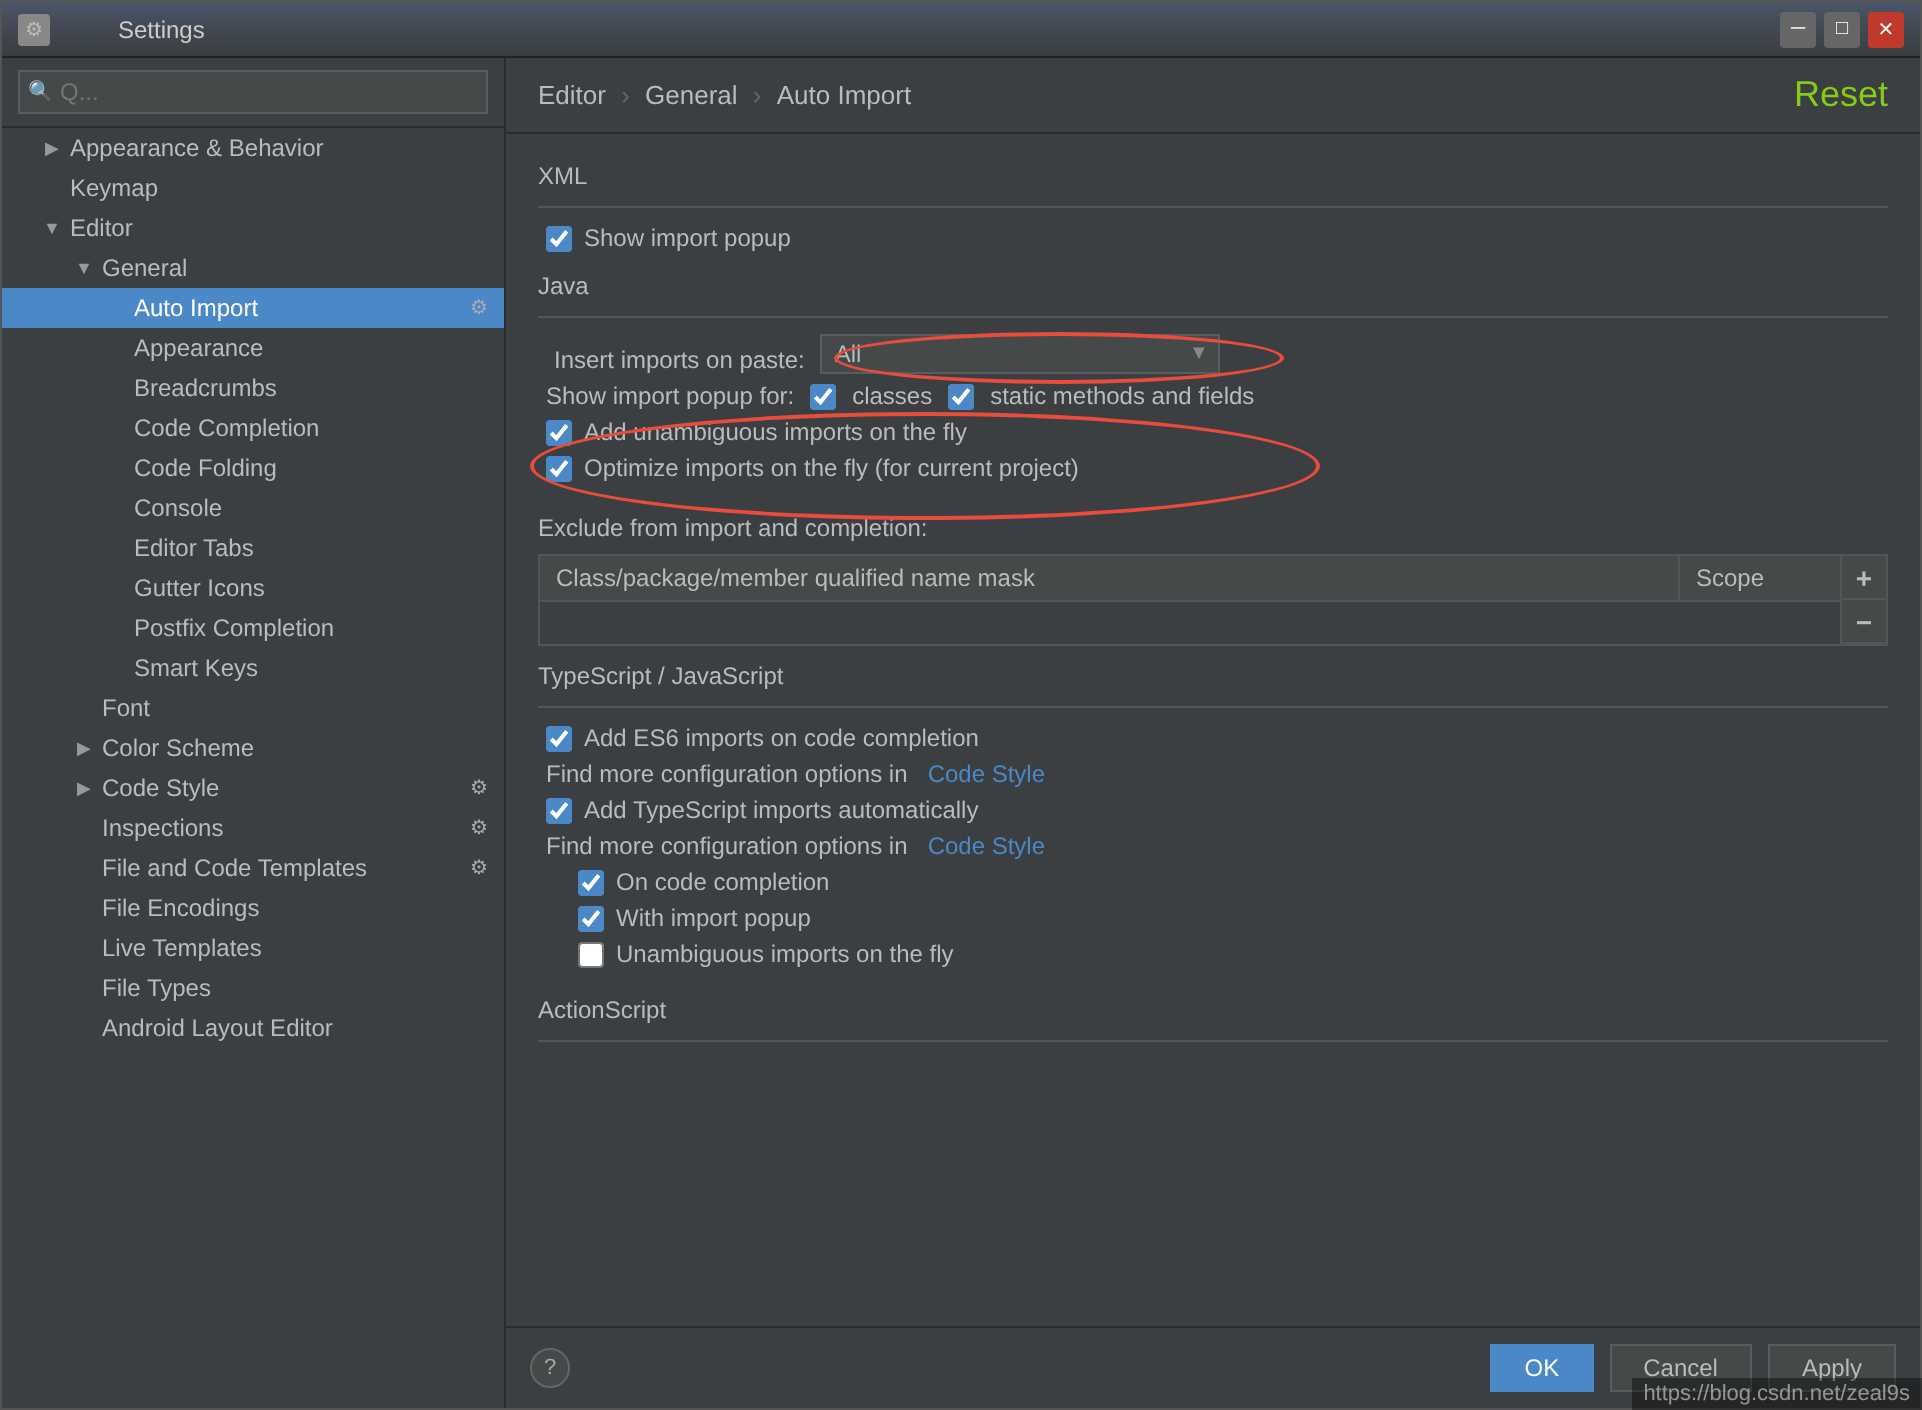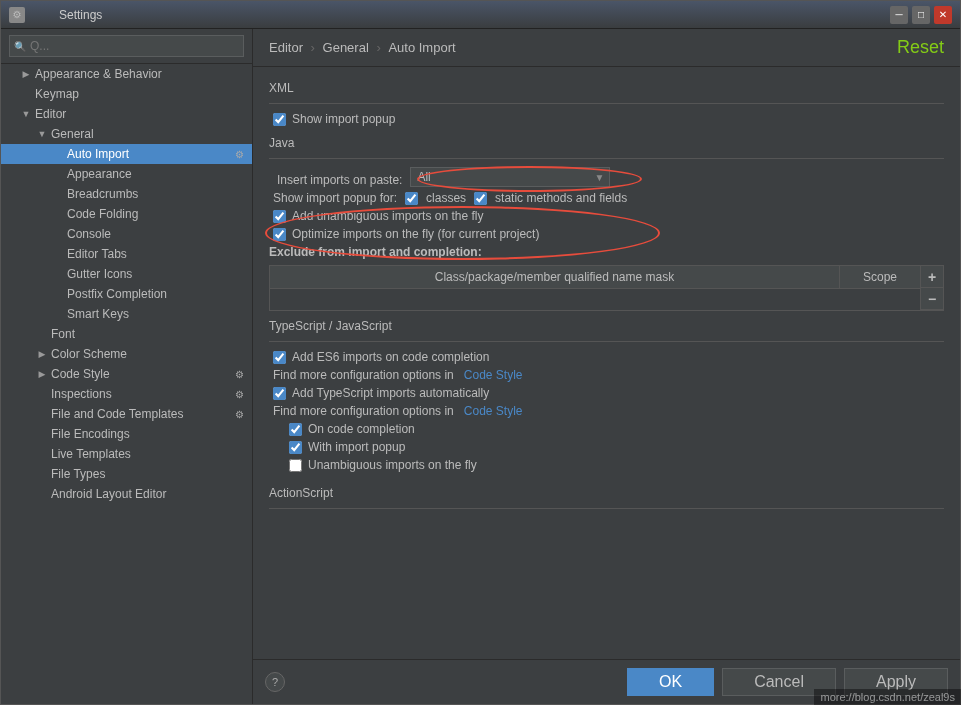--- a/index.html
+++ b/index.html
@@ -232,21 +232,20 @@
     .table-header {
       display: flex;
       background: #45494a;
       border-bottom: 1px solid #555;
     }
     .table-header-cell {
       padding: 4px 8px;
       font-size: 12px;
       color: #bbbbbb;
       border-right: 1px solid #555;
-      text-align: center;
     }
     .table-header-cell:last-child { border-right: none; }
     .table-header-cell.grow { flex: 1; }
     .table-header-cell.scope { width: 80px; }
     .table-body {
       background: #3c3f41;
       min-height: 60px;
       display: flex;
       align-items: center;
       justify-content: center;
@@ -303,22 +302,22 @@
       width: 20px; height: 20px;
       border-radius: 50%;
       border: 1px solid #666;
       background: #45494a;
       color: #aaa;
       font-size: 11px;
       cursor: pointer;
       display: flex; align-items: center; justify-content: center;
     }
     .action-btn {
-      padding: 4px 31px;
-      font-size: 16px;
+      padding: 4px 16px;
+      font-size: 12px;
       border: 1px solid #5a5d5e;
       cursor: pointer;
       background: #45494a;
       color: #bbbbbb;
     }
     .action-btn.primary {
       background: #4a88c7;
       border-color: #4a88c7;
       color: white;
     }
@@ -379,20 +378,24 @@
         <span>Auto Import</span>
         <span class="settings-icon">⚙</span>
       </div>
       <div class="tree-item indent-3">
         <span class="arrow"> </span>
         <span>Appearance</span>
       </div>
       <div class="tree-item indent-3">
         <span class="arrow"> </span>
         <span>Breadcrumbs</span>
+      </div>
+      <div class="tree-item indent-3">
+        <span class="arrow"> </span>
+        <span>Code Completion</span>
       </div>
       <div class="tree-item indent-3">
         <span class="arrow"> </span>
         <span>Code Folding</span>
       </div>
       <div class="tree-item indent-3">
         <span class="arrow"> </span>
         <span>Console</span>
       </div>
       <div class="tree-item indent-3">
@@ -507,21 +510,21 @@
             <label for="add-unambiguous-cb">Add unambiguous imports on the fly</label>
           </div>
           <div class="checkbox-row">
             <input type="checkbox" id="optimize-imports-cb" checked="" style="">
             <label for="optimize-imports-cb">Optimize imports on the fly (for current project)</label>
           </div>
 
           <div style="position:absolute; top: -3px; left: -4px; width: 395px; height: 54px; border: 2px solid #e74c3c; border-radius: 50%; pointer-events: none;"></div>
         </div>
 
-        <div class="section-label" style="margin-top: 4px; font-weight: bold;">Exclude from import and completion:</div>
+        <div class="section-label" style="margin-top: 16px;">Exclude from import and completion:</div>
         <div class="table-with-tools">
           <div class="table-main">
             <div class="table-header">
               <div class="table-header-cell grow">Class/package/member qualified name mask</div>
               <div class="table-header-cell scope">Scope</div>
             </div>
           </div>
           <div class="table-tools">
             <button class="tool-btn">+</button>
             <button class="tool-btn">−</button>
@@ -574,13 +577,13 @@
           <button class="help-btn">?</button>
         </div>
         <button class="action-btn primary">OK</button>
         <button class="action-btn">Cancel</button>
         <button class="action-btn">Apply</button>
       </div>
     </div>
   </div>
 </div>
 
-<div class="watermark">more://blog.csdn.net/zeal9s</div>
+<div class="watermark">https://blog.csdn.net/zeal9s</div>
 
 </body></html>

